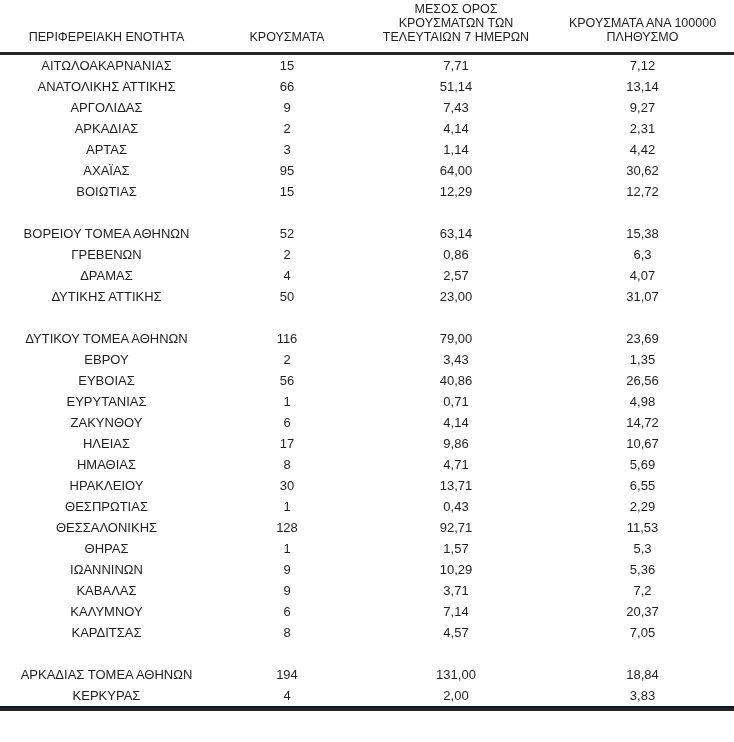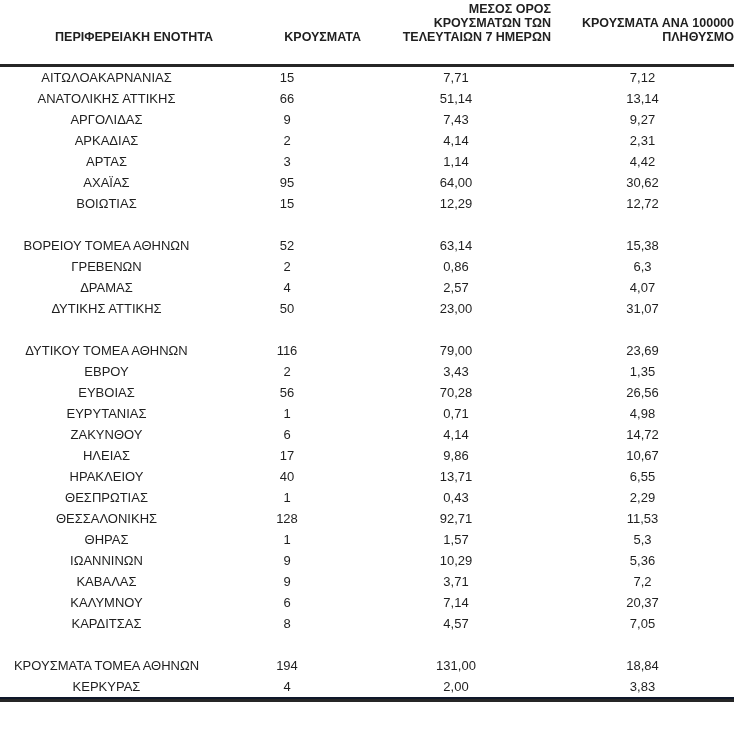--- a/index.html
+++ b/index.html
@@ -26,25 +26,25 @@
   }
   col.c1 { width: 213px; }
   col.c2 { width: 148px; }
   col.c3 { width: 190px; }
   col.c4 { width: 183px; }
   thead tr {
     border-bottom: 3px solid #262626;
   }
   th {
     vertical-align: bottom;
-    text-align: right;
-    font-weight: 700;
+    text-align: center;
+    font-weight: 400;
     font-size: 12.5px;
     line-height: 14px;
-    padding: 2px 0 20px 0;
+    padding: 2px 0 8px 0;
     color: #1f1f1f;
   }
   td {
     text-align: center;
     font-size: 13px;
     height: 21px;
     line-height: 21px;
     padding: 0;
     color: #1f1f1f;
     white-space: nowrap;
@@ -168,21 +168,21 @@
         </tr>
         <tr>
           <td>ΕΒΡΟΥ</td>
           <td>2</td>
           <td>3,43</td>
           <td>1,35</td>
         </tr>
         <tr>
           <td>ΕΥΒΟΙΑΣ</td>
           <td>56</td>
-          <td>70,28</td>
+          <td>40,86</td>
           <td>26,56</td>
         </tr>
         <tr>
           <td>ΕΥΡΥΤΑΝΙΑΣ</td>
           <td>1</td>
           <td>0,71</td>
           <td>4,98</td>
         </tr>
         <tr>
           <td>ΖΑΚΥΝΘΟΥ</td>
@@ -190,22 +190,28 @@
           <td>4,14</td>
           <td>14,72</td>
         </tr>
         <tr>
           <td>ΗΛΕΙΑΣ</td>
           <td>17</td>
           <td>9,86</td>
           <td>10,67</td>
         </tr>
         <tr>
+          <td>ΗΜΑΘΙΑΣ</td>
+          <td>8</td>
+          <td>4,71</td>
+          <td>5,69</td>
+        </tr>
+        <tr>
           <td>ΗΡΑΚΛΕΙΟΥ</td>
-          <td>40</td>
+          <td>30</td>
           <td>13,71</td>
           <td>6,55</td>
         </tr>
         <tr>
           <td>ΘΕΣΠΡΩΤΙΑΣ</td>
           <td>1</td>
           <td>0,43</td>
           <td>2,29</td>
         </tr>
         <tr>
@@ -241,21 +247,21 @@
         <tr>
           <td>ΚΑΡΔΙΤΣΑΣ</td>
           <td>8</td>
           <td>4,57</td>
           <td>7,05</td>
         </tr>
         <tr class="spacer">
           <td colspan="4"></td>
         </tr>
         <tr>
-          <td>ΚΡΟΥΣΜΑΤΑ ΤΟΜΕΑ ΑΘΗΝΩΝ</td>
+          <td>ΑΡΚΑΔΙΑΣ ΤΟΜΕΑ ΑΘΗΝΩΝ</td>
           <td>194</td>
           <td>131,00</td>
           <td>18,84</td>
         </tr>
         <tr class="last-row">
           <td>ΚΕΡΚΥΡΑΣ</td>
           <td>4</td>
           <td>2,00</td>
           <td>3,83</td>
         </tr>

